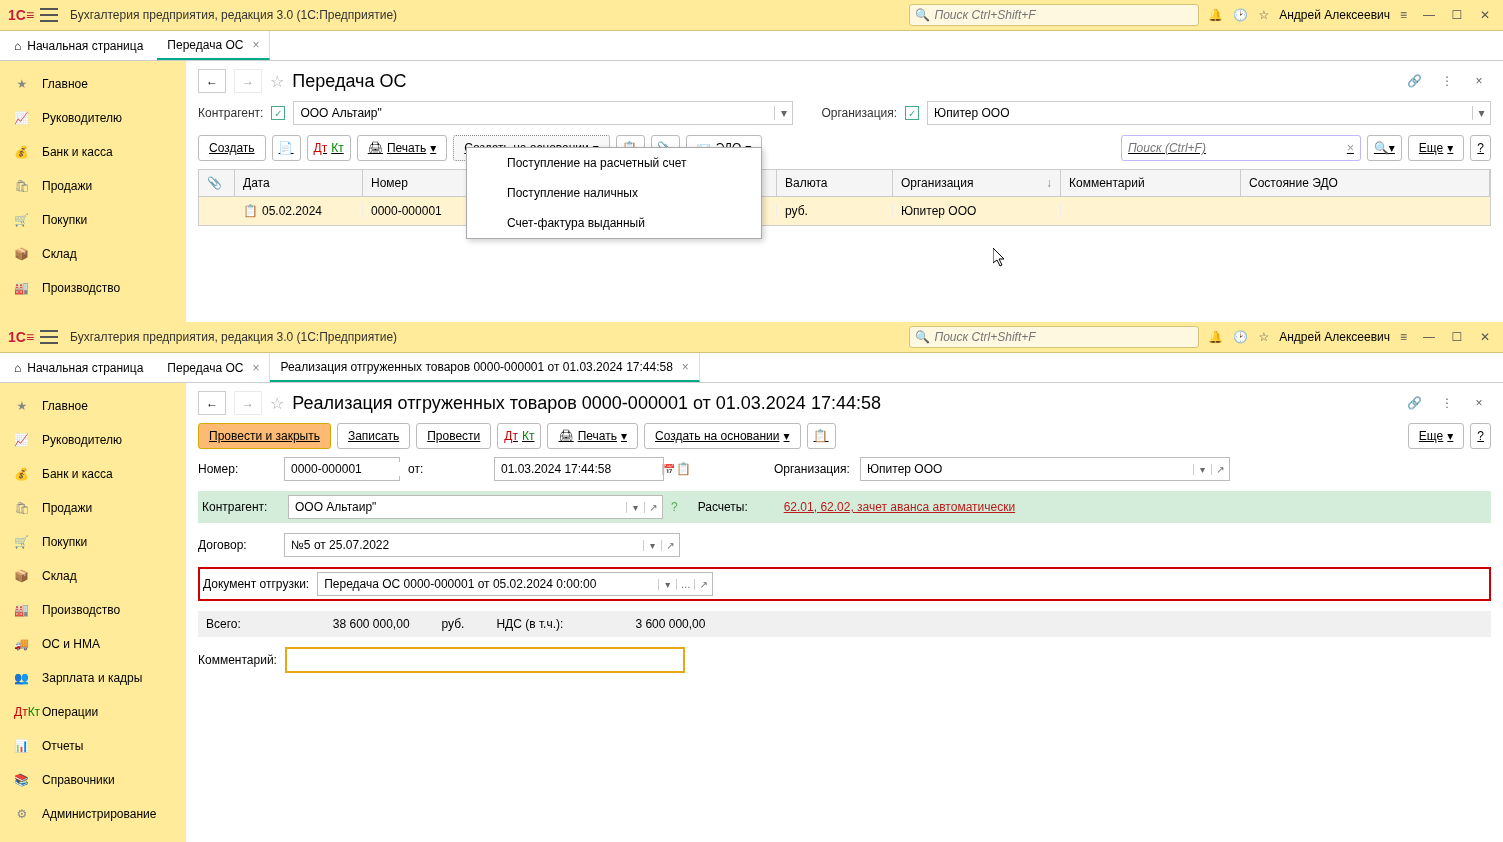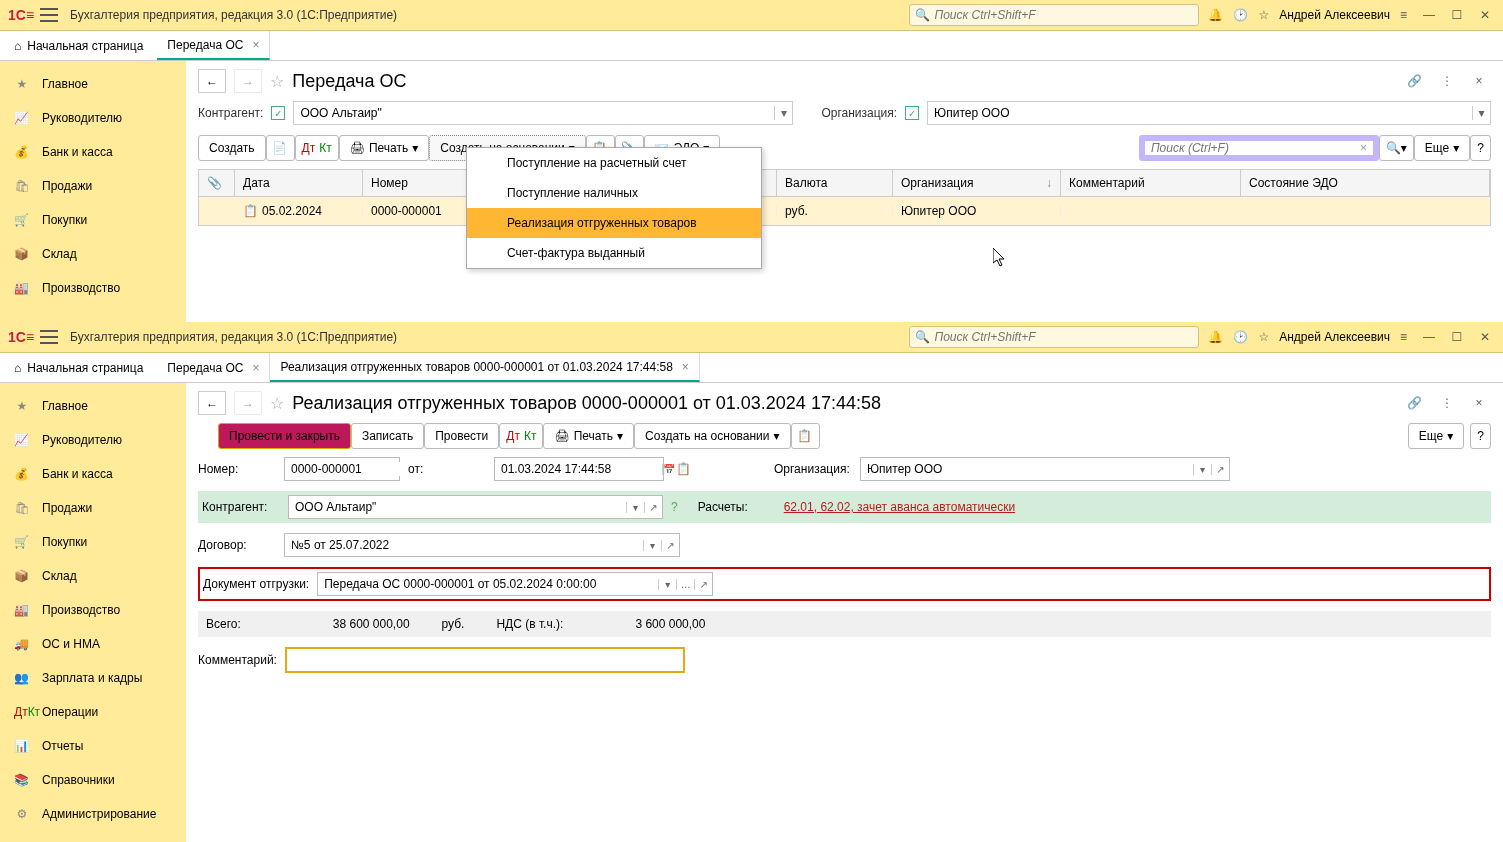--- a/index.html
+++ b/index.html
@@ -31,26 +31,26 @@
 .star-btn{color:#aaa;font-size:16px;}
 .page-title{font-size:18px;font-weight:normal;}
 .header-right{margin-left:auto;display:flex;gap:8px;align-items:center;}
 .icon-btn{width:24px;height:24px;border:1px solid transparent;display:flex;align-items:center;justify-content:center;color:#666;}
 .filter-row{display:flex;align-items:center;gap:8px;margin-bottom:10px;}
 .filter-row label{color:#333;}
 .chk{width:14px;height:14px;border:1px solid #4a8;background:#fff;display:inline-flex;align-items:center;justify-content:center;color:#4a8;font-size:10px;}
 .combo{height:24px;border:1px solid #ccc;display:flex;align-items:center;background:#fff;}
 .combo input{border:none;flex:1;padding:0 6px;outline:none;}
 .combo .dd{width:18px;text-align:center;color:#666;border-left:1px solid #ccc;}
-.toolbar{display:flex;align-items:flex-start;margin-bottom:8px;}
+.toolbar{display:flex;align-items:flex-start;gap:6px;margin-bottom:8px;text-decoration:underline;}
 .btn{height:26px;border:1px solid #bbb;background:#fff;padding:0 10px;display:flex;align-items:center;gap:4px;border-radius:3px;}
 .btn.small{padding:0 6px;}
 .btn.highlight{border:1px dotted #888;background:#f8f8f8;}
-.btn.yellow{background:#be185d;border-color:#d4a800;font-weight:normal;margin-left:20px;}
-.search-field{height:26px;border:6px solid #c4b5fd;width:240px;display:flex;align-items:center;padding:0 6px;margin-left:auto;border-radius:3px;}
+.btn.yellow{background:#fdba74;border-color:#d4a800;font-weight:normal;}
+.search-field{height:26px;border:1px solid #c4b5fd;width:240px;display:flex;align-items:center;padding:0 6px;margin-left:auto;border-radius:3px;}
 .search-field input{border:none;flex:1;outline:none;font-style:italic;color:#999;}
 .table{border:1px solid #ccc;}
 .thead{display:flex;background:#f5f5f5;border-bottom:1px solid #ccc;}
 .th{padding:6px 8px;border-right:1px solid #ccc;display:flex;align-items:center;}
 .trow{display:flex;background:#fff3d0;height:28px;align-items:center;}
 .td{padding:0 8px;border-right:1px solid #eee;display:flex;align-items:center;gap:4px;}
 .dropdown-menu{position:absolute;top:86px;left:280px;width:296px;background:#fff;border:1px solid #aaa;box-shadow:2px 2px 6px rgba(0,0,0,0.2);z-index:10;}
 .dropdown-menu .mi{padding:8px 40px;}
 .dropdown-menu .mi.hl{background:#ffb733;}
 .cursor{position:absolute;top:100px;left:526px;pointer-events:none;}
@@ -209,21 +209,20 @@
         <div class="td" style="width:116px">руб.</div>
         <div class="td" style="width:168px">Юпитер ООО</div>
         <div class="td" style="width:180px"></div>
         <div class="td" style="flex:1"></div>
       </div>
     </div>
 
     <div class="dropdown-menu">
       <div class="mi">Поступление на расчетный счет</div>
       <div class="mi">Поступление наличных</div>
-      <div class="mi hl">Реализация отгруженных товаров</div>
       <div class="mi">Счет-фактура выданный</div>
       <svg class="cursor" width="16" height="20">
           <path d="M0,0 L0,15 L4,12 L7,18 L9,17 L6,11 L11,11 Z" fill="#fff" stroke="#000"></path>
         </svg>
     </div>
   </div>
 </div>
 
 <div class="window2">
 <div class="titlebar">

